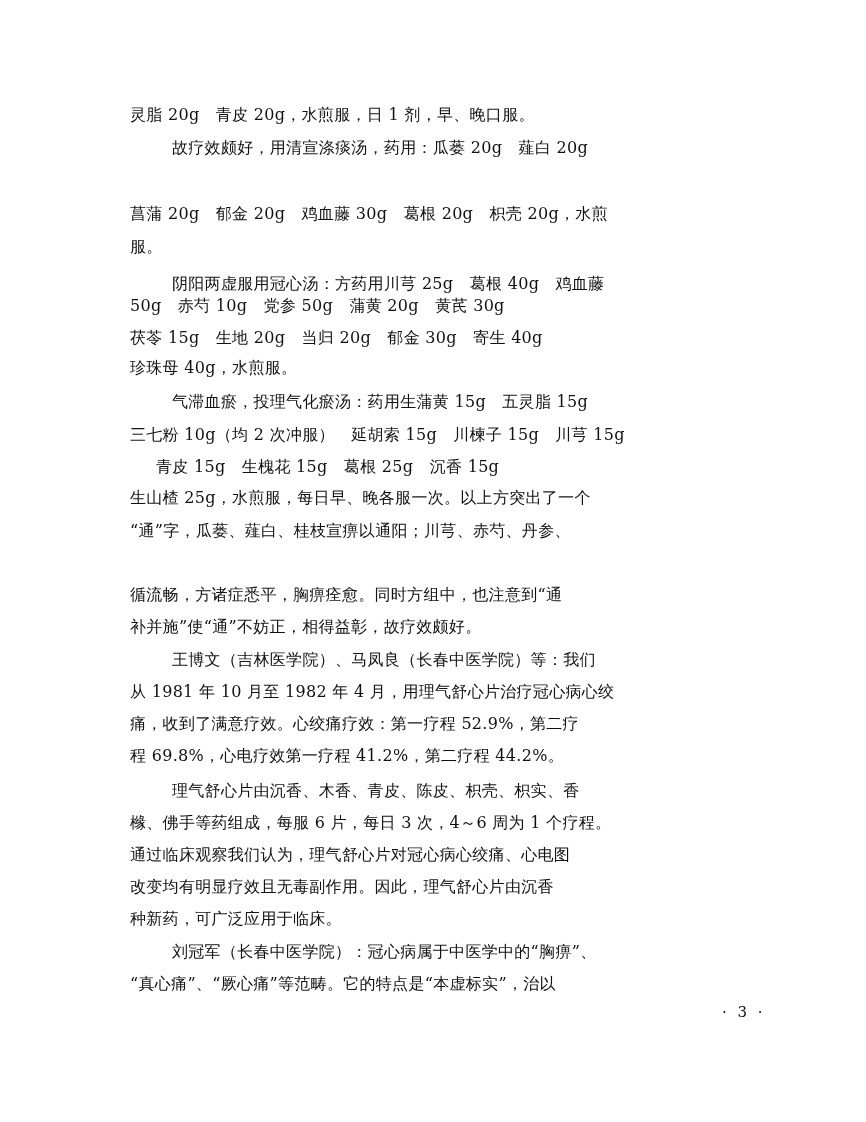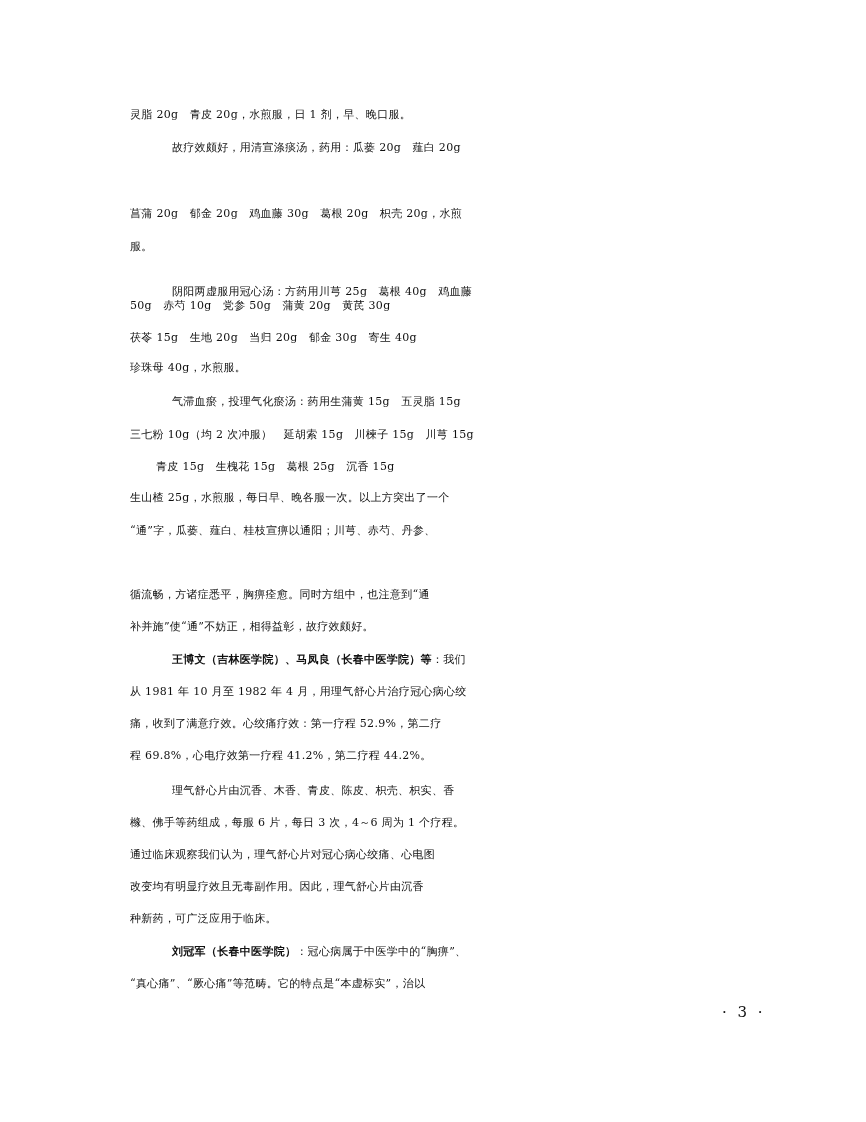--- a/index.html
+++ b/index.html
@@ -1,34 +1,34 @@
 <!DOCTYPE html>
 <html><head>
 <meta charset="utf-8">
 <style>
   html, body { margin: 0; padding: 0; background: #ffffff; }
   body { width: 866px; height: 1122px; position: relative; overflow: hidden;
          font-family: "DejaVu Serif", "Liberation Serif", serif; color: #111; }
   .page { position: absolute; left: 0; top: 0; width: 866px; height: 1122px; background: #fff; }
-  .line { position: absolute; left: 130px; white-space: nowrap; font-size: 11px; line-height: 24px; letter-spacing: 0.3px; }
+  .line { position: absolute; left: 130px; white-space: nowrap; font-size: 16px; line-height: 24px; letter-spacing: 0.3px; }
   .indent { left: 172px; }
   .indent-small { left: 156px; }
-  .bold { font-weight: bold; }
+  .bold { font-weight: normal; }
   .page-number { position: absolute; left: 722px; top: 1003px; font-size: 15px; letter-spacing: 3px; }
 </style>
 </head>
 <body>
 
 <div class="page">
 
   <div class="line" style="top:103px">灵脂 20g　青皮 20g，水煎服，日 1 剂，早、晚口服。</div>
   <div class="line indent" style="top:136px">故疗效颇好，用清宣涤痰汤，药用：瓜蒌 20g　薤白 20g</div>
   <div class="line" style="top:202px">菖蒲 20g　郁金 20g　鸡血藤 30g　葛根 20g　枳壳 20g，水煎</div>
   <div class="line" style="top:235px">服。</div>
-  <div class="line indent" style="top:280px">阴阳两虚服用冠心汤：方药用川芎 25g　葛根 40g　鸡血藤</div>
+  <div class="line indent" style="top:272px">阴阳两虚服用冠心汤：方药用川芎 25g　葛根 40g　鸡血藤</div>
   <div class="line" style="top:294px">50g　赤芍 10g　党参 50g　蒲黄 20g　黄芪 30g</div>
   <div class="line" style="top:326px">茯苓 15g　生地 20g　当归 20g　郁金 30g　寄生 40g</div>
   <div class="line" style="top:356px">珍珠母 40g，水煎服。</div>
   <div class="line indent" style="top:390px">气滞血瘀，投理气化瘀汤：药用生蒲黄 15g　五灵脂 15g</div>
   <div class="line" style="top:423px">三七粉 10g（均 2 次冲服）　延胡索 15g　川楝子 15g　川芎 15g</div>
   <div class="line indent-small" style="top:455px">青皮 15g　生槐花 15g　葛根 25g　沉香 15g</div>
   <div class="line" style="top:486px">生山楂 25g，水煎服，每日早、晚各服一次。以上方突出了一个</div>
   <div class="line" style="top:519px">“通”字，瓜蒌、薤白、桂枝宣痹以通阳；川芎、赤芍、丹参、</div>
   <div class="line" style="top:583px">循流畅，方诸症悉平，胸痹痊愈。同时方组中，也注意到“通</div>
   <div class="line" style="top:615px">补并施”使“通”不妨正，相得益彰，故疗效颇好。</div>

